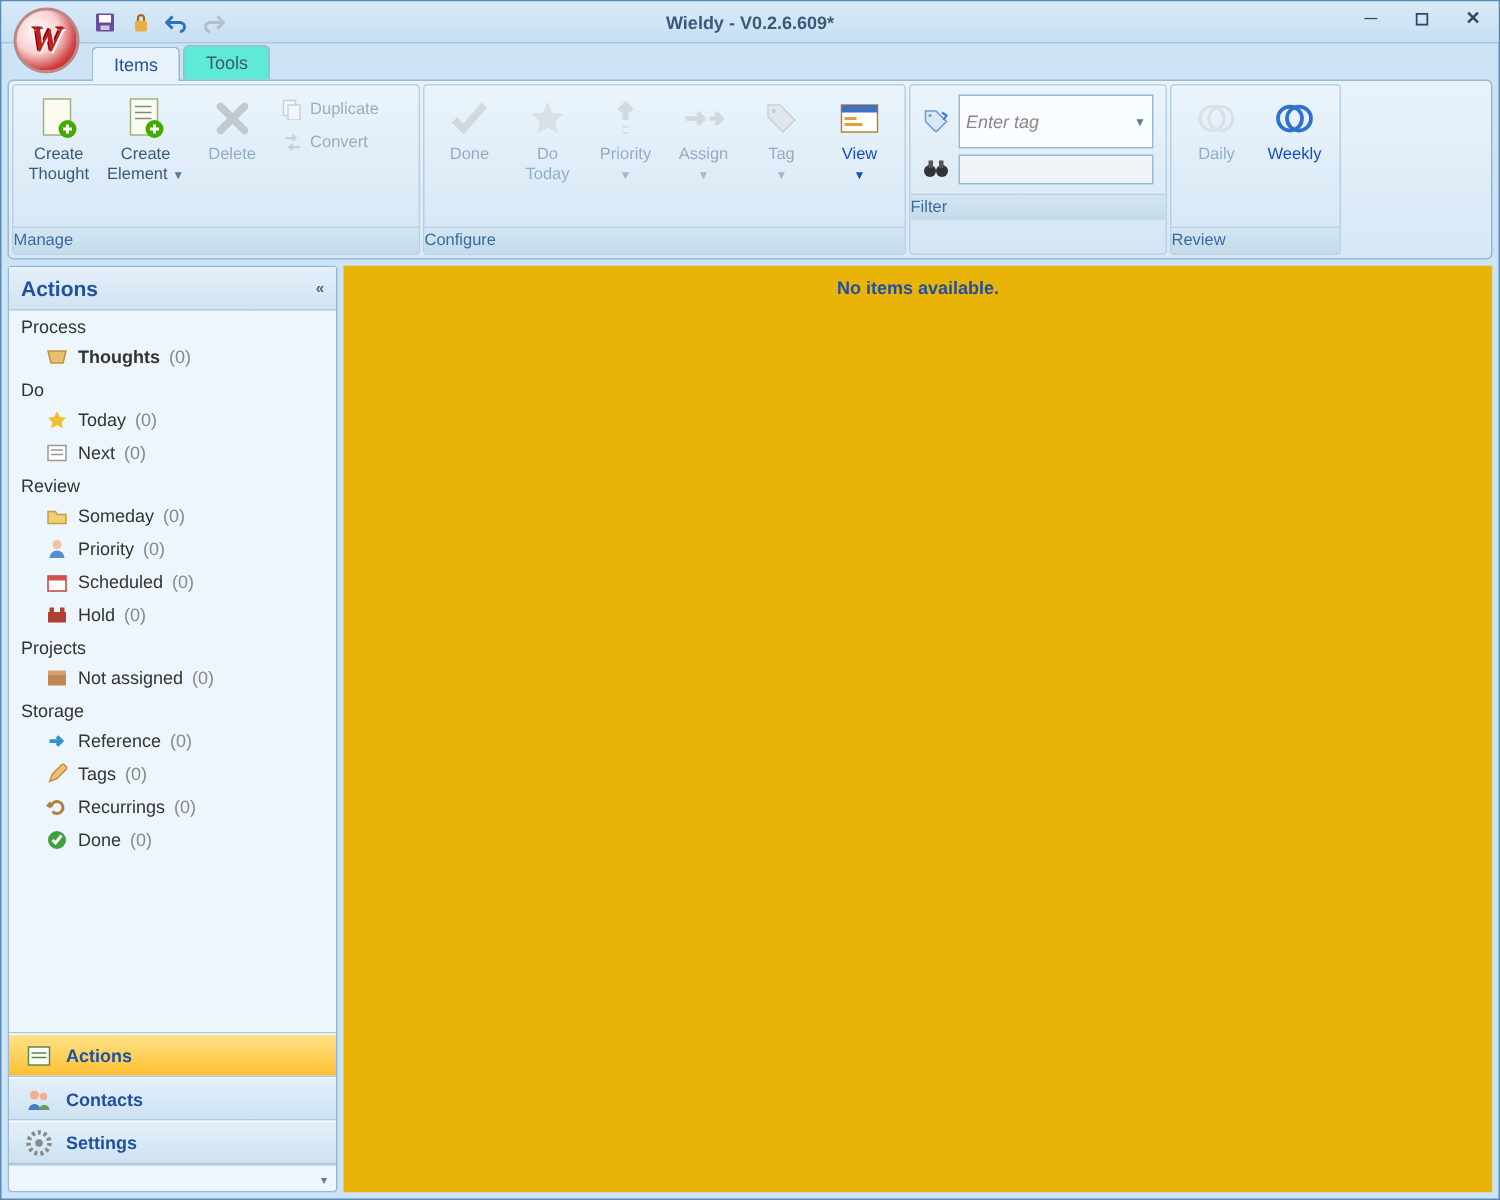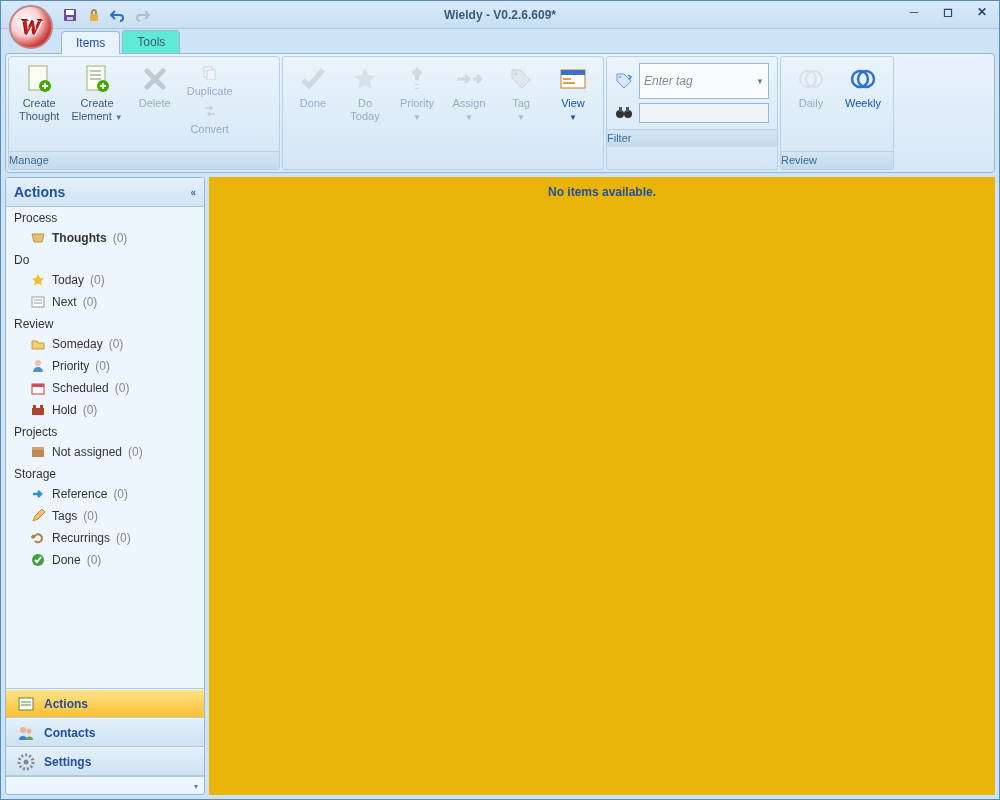--- a/index.html
+++ b/index.html
@@ -21,31 +21,31 @@
 .ribbon { height: 120px; background: linear-gradient(#e8f2fb, #d8e8f6); border: 1px solid #9ab8d0; margin: 0 4px 4px 4px; border-radius: 4px; display: flex; padding: 2px; gap: 2px; }
 .ribbon-group { border: 1px solid #b8d0e4; border-radius: 3px; display: flex; flex-direction: column; background: linear-gradient(#eaf4fc, #d4e6f4); }
 .ribbon-group-body { flex: 1; display: flex; align-items: flex-start; padding: 4px 6px 0 6px; gap: 4px; }
 .ribbon-group-label { color: #3a6aa0; padding: 2px 0 3px 0; font-size: 11px; background: linear-gradient(#d4e6f4, #c4dae8); border-top: 1px solid #b8d0e4; border-radius: 0 0 3px 3px; }
 .rbtn { display: flex; flex-direction: column; align-items: center; justify-content: flex-start; min-width: 48px; padding: 2px 4px; cursor: pointer; border-radius: 3px; color: #3a5a7a; }
 .rbtn.disabled { opacity: 0.45; cursor: default; }
 .rbtn-icon { width: 32px; height: 32px; display: flex; align-items: center; justify-content: center; margin-bottom: 2px; }
 .rbtn-label { font-size: 11px; text-align: center; line-height: 1.15; }
 .rbtn.selected { color: #1050c0; }
 .ribbon-small-col { display: flex; flex-direction: column; gap: 2px; padding-top: 2px; }
-.rsmall { display: flex; align-items: center; gap: 4px; padding: 2px 4px; cursor: pointer; font-size: 11px; color: #3a5a7a; border-radius: 2px; flex-direction: column; }
+.rsmall { display: flex; align-items: center; gap: 4px; padding: 2px 4px; cursor: pointer; font-size: 11px; color: #3a5a7a; border-radius: 2px; }
 .rsmall.disabled { opacity: 0.45; }
 .rsmall-icon { width: 16px; height: 16px; display: flex; align-items: center; justify-content: center; }
 
 .filter-body { display: flex; flex-direction: column; gap: 4px; padding: 6px 8px; min-width: 160px; }
 .filter-row { display: flex; align-items: center; gap: 6px; }
 .tag-combo { flex: 1; height: 36px; border: 1px solid #98b8d0; background: #fafdff; font-style: italic; color: #888; padding: 0 4px; display: flex; align-items: center; justify-content: space-between; }
 .tag-input { flex: 1; height: 20px; border: 1px solid #98b8d0; background: #f0f4f8; }
 
 .content { flex: 1; display: flex; overflow: hidden; margin: 0 4px 4px 4px; }
-.sidebar { width: 200px; background: #eef6fd; border: 1px solid #9ab8d0; border-radius: 3px; display: flex; flex-direction: column; }
+.sidebar { width: 220px; background: #eef6fd; border: 1px solid #9ab8d0; border-radius: 3px; display: flex; flex-direction: column; }
 .sidebar-hdr { background: linear-gradient(#e4f0fa, #d0e4f2); padding: 6px 8px; font-weight: bold; color: #2050a0; font-size: 14px; display: flex; justify-content: space-between; align-items: center; border-bottom: 1px solid #b0c8dc; }
 .sidebar-tree { flex: 1; overflow-y: auto; padding: 0 0; position: relative; }
 .sidebar-tree::-webkit-scrollbar { width: 16px; }
 .sidebar-tree::-webkit-scrollbar-track { background: #e0ecf6; }
 .sidebar-tree::-webkit-scrollbar-thumb { background: #c0d4e6; border: 1px solid #a0b8d0; border-radius: 2px; }
 .tree-section { padding: 4px 0 2px 8px; color: #333; font-size: 12px; }
 .tree-item { padding: 3px 0 3px 24px; display: flex; align-items: center; gap: 6px; cursor: pointer; color: #333; font-size: 12px; }
 .tree-item.bold .tree-label { font-weight: bold; }
 .tree-icon { width: 16px; height: 16px; display: flex; align-items: center; justify-content: center; flex-shrink: 0; }
 .tree-count { color: #888; }
@@ -213,20 +213,21 @@
               <svg width="28" height="22">
                 <rect x="2" y="2" width="24" height="18" fill="#fff" stroke="#c08020"></rect>
                 <rect x="2" y="2" width="24" height="5" fill="#4070c0"></rect>
                 <rect x="4" y="10" width="8" height="2" fill="#e0a040"></rect>
                 <rect x="4" y="14" width="12" height="2" fill="#e0a040"></rect>
               </svg>
             </div>
             <div class="rbtn-label"><span>View</span><br><span class="caret" style="color:#1050c0">▼</span></div>
           </div>
       </div>
+      <div class="ribbon-group-label">Configure</div>
     </div>
 
     <div class="ribbon-group" style="flex:0 0 172px">
       <div class="filter-body">
         <div class="filter-row">
           <div><svg width="18" height="16">
                 <path d="M2 2h7l7 7-7 7-7-7z" fill="#d8e8f8" stroke="#6a9ad0"></path>
                 <circle cx="5" cy="5" r="1" fill="#6a9ad0"></circle>
                 <path d="M13 3l3 2-2 3" stroke="#4080d0" fill="none" stroke-width="1.5"></path>
               </svg></div>

